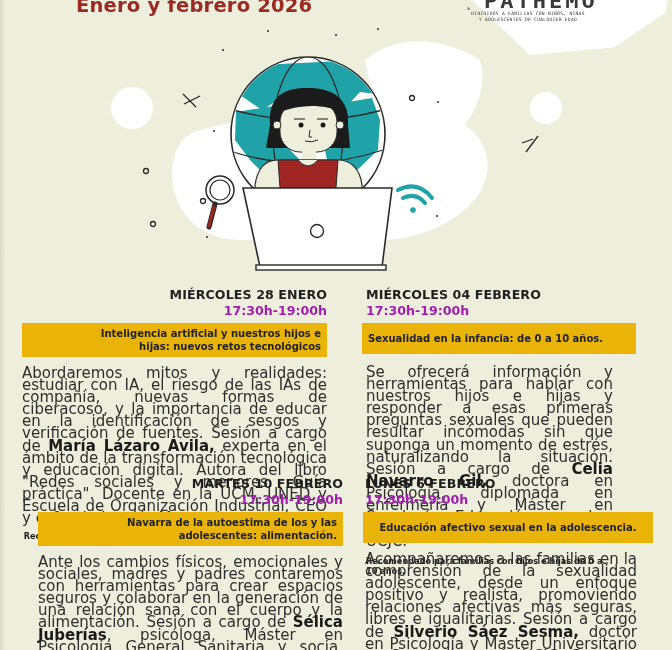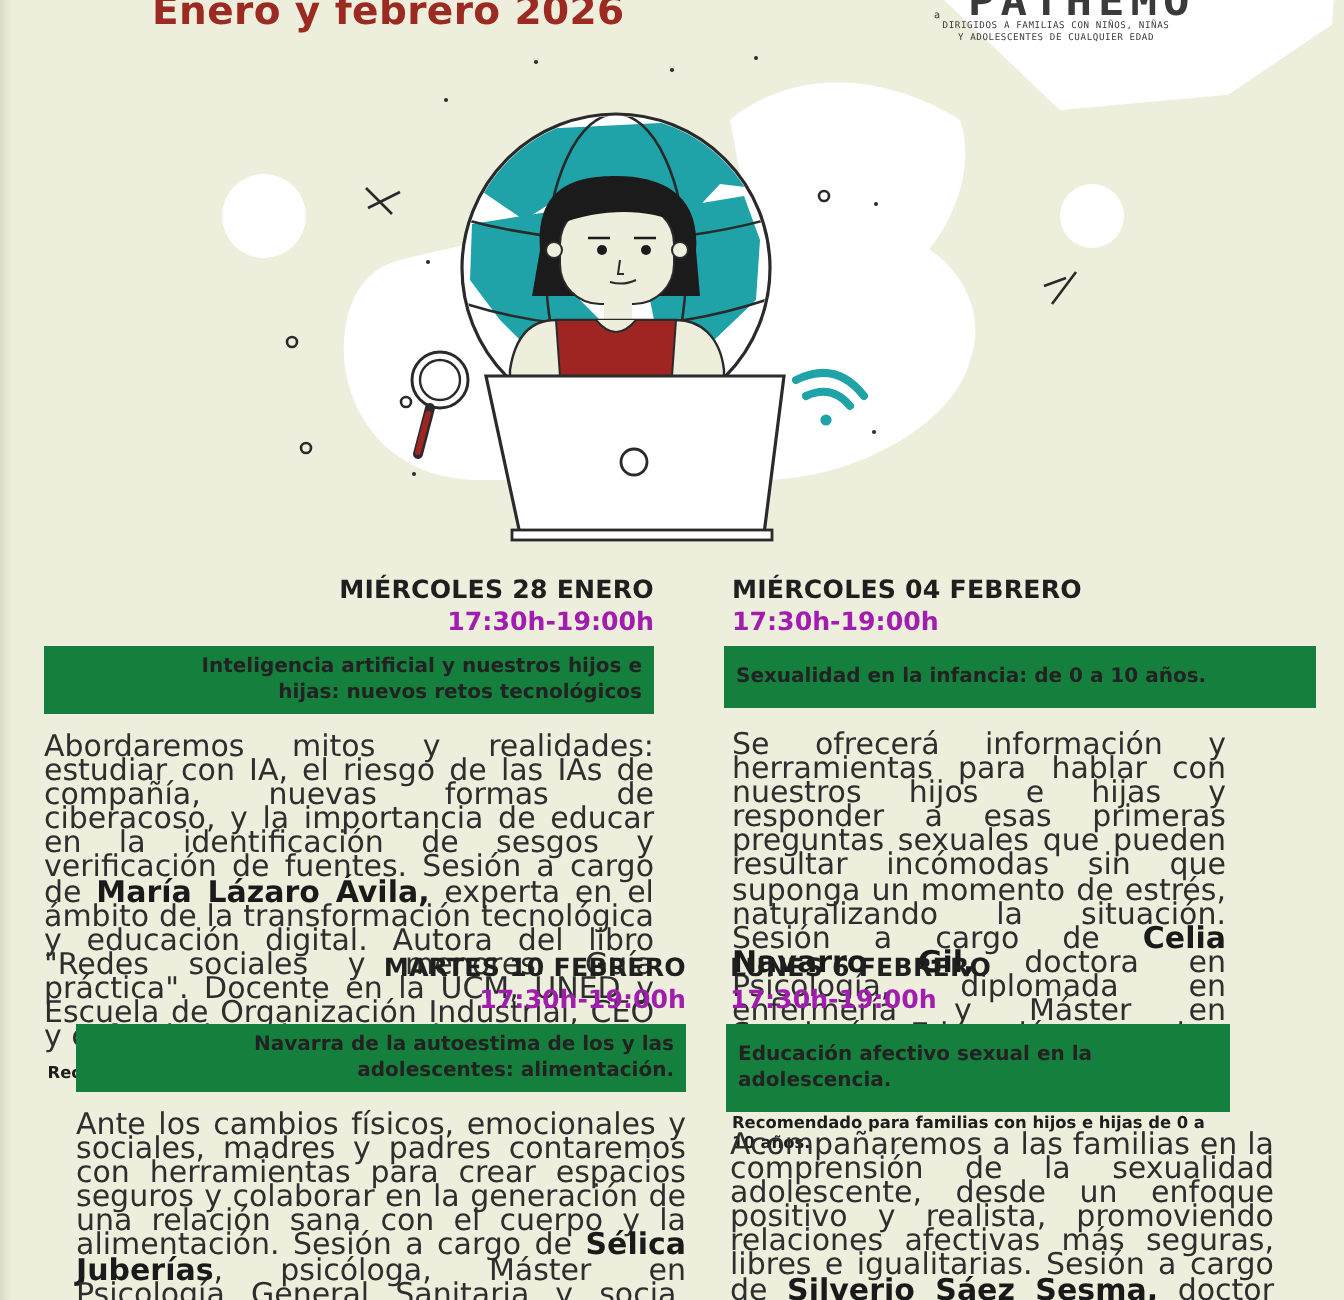--- a/index.html
+++ b/index.html
@@ -38,21 +38,21 @@
       position: absolute; left: 470px; top: 11px; width: 116px;
       font-family: "DejaVu Sans Mono", monospace; font-size: 4.6px;
       line-height: 6px; color: #3a3a3a; text-align: center; letter-spacing: 0.3px;
     }
     .illus { position: absolute; left: 0; top: 0; width: 672px; height: 285px; }
 
     .event { position: absolute; }
     .event .date { font-weight: bold; font-size: 12.6px; color: #1f1f1f; line-height: 16px; letter-spacing: 0.1px; }
     .event .time { font-weight: bold; font-size: 12.6px; color: #a21caf; line-height: 16px; }
     .event .topic {
-      background: #15803d; font-weight: bold; font-size: 10px; line-height: 13px;
+      background: #eab308; font-weight: bold; font-size: 10px; line-height: 13px;
       color: #222; padding: 4px 6px; margin-top: 4px;
     }
     .event .desc {
       font-size: 15px; line-height: 12.1px; color: #2e2e2e;
       text-align: justify; margin-top: 8px;
     }
     .event .desc b { color: #1a1a1a; }
     .event .rec {
       font-weight: bold; font-size: 8.2px; color: #1d1d1d; margin-top: 7px;
     }
@@ -160,37 +160,37 @@
   <div class="topic" style="padding-left:48px;">Inteligencia artificial y nuestros hijos e hijas: nuevos retos tecnológicos</div>
   <div class="desc" style="margin-top:10px;">
     <span>Abordaremos mitos y realidades: estudiar con IA, el riesgo de las IAs de compañía, nuevas formas de ciberacoso, y la importancia de educar en la identificación de sesgos y verificación de fuentes. Sesión a cargo de </span><b>María Lázaro Ávila,</b><span> experta en el ámbito de la transformación tecnológica y educación digital. Autora del libro "Redes sociales y menores. Guía práctica".  Docente en la UCM, UNED y Escuela de Organización Industrial, CEO y cofundadora de Mayansi.</span>
   </div>
   <div class="rec">Recomendado para familias con preadolescentes y adolescentes.</div>
 </div>
 
 <div class="event" style="left:366px; top:287px; width:247px;">
   <div class="date">MIÉRCOLES 04 FEBRERO</div>
   <div class="time">17:30h-19:00h</div>
-  <div class="topic" style="margin-left:-4px; width:296px; padding:9px 6px;">Sexualidad en la infancia: de 0 a 10 años.</div>
+  <div class="topic" style="margin-left:-4px; width:274px; padding:9px 6px;">Sexualidad en la infancia: de 0 a 10 años.</div>
   <div class="desc" style="margin-top:12px;">
     <span>Se ofrecerá información y herramientas para hablar con nuestros hijos e hijas y responder a esas primeras preguntas sexuales que pueden resultar incómodas sin que suponga un momento de estrés, naturalizando la situación. Sesión a cargo de </span><b>Celia Navarro Gil,</b><span> doctora en Psicología, diplomada en enfermería y Máster en Sexología: Educación sexual y asesoramiento sexológico por la UCJC.</span>
   </div>
   <div class="rec" style="margin-top:9px;">Recomendado para familias con hijos e hijas de 0 a 10 años.</div>
 </div>
 
 <div class="event right-align" style="left:38px; top:476px; width:305px;">
   <div class="date">MARTES 10 FEBRERO</div>
   <div class="time">17:30h-19:00h</div>
   <div class="topic" style="padding-left:60px;">Navarra de la autoestima de los y las adolescentes: alimentación.</div>
   <div class="desc" style="margin-top:10px;">
     <span>Ante los cambios físicos, emocionales y sociales, madres y padres contaremos con herramientas para crear espacios seguros y colaborar en la generación de una relación sana con el cuerpo y la alimentación. Sesión a cargo de </span><b>Sélica Juberías</b><span>, psicóloga, Máster en Psicología General Sanitaria y socia, psicoterapeuta y formadora en Gotera Educación.</span>
   </div>
   <div class="rec" style="font-size:8.6px;">Recomendado para familias con preadolescentes y adolescentes.</div>
 </div>
 
 <div class="event" style="left:365px; top:476px; width:272px;">
   <div class="date">LUNES 6 FEBRERO</div>
   <div class="time">17:30h-19:00h</div>
-  <div class="topic" style="margin-left:-2px; width:252px; padding:9px 6px;">Educación afectivo sexual en la adolescencia.</div>
+  <div class="topic" style="margin-left:-2px; width:290px; padding:9px 6px;text-align:center;">Educación afectivo sexual en la adolescencia.</div>
   <div class="desc" style="margin-top:10px; padding-right:0;">
     <span>Acompañaremos a las familias en la comprensión de la sexualidad adolescente, desde un enfoque positivo y realista, promoviendo relaciones afectivas más seguras, libres e igualitarias. Sesión a cargo de </span><b>Silverio Sáez Sesma,</b><span> doctor en Psicología y Master Universitario en Sexología por la UCJC. Coordina el programa "Educación para la sexualidad" al que están adheridos más de 250 centros educativos en Aragón, Cataluña, La Rioja y Navarra. Socio fundador de AMALTEA.</span>
   </div>
 </div>
 
 </body></html>

